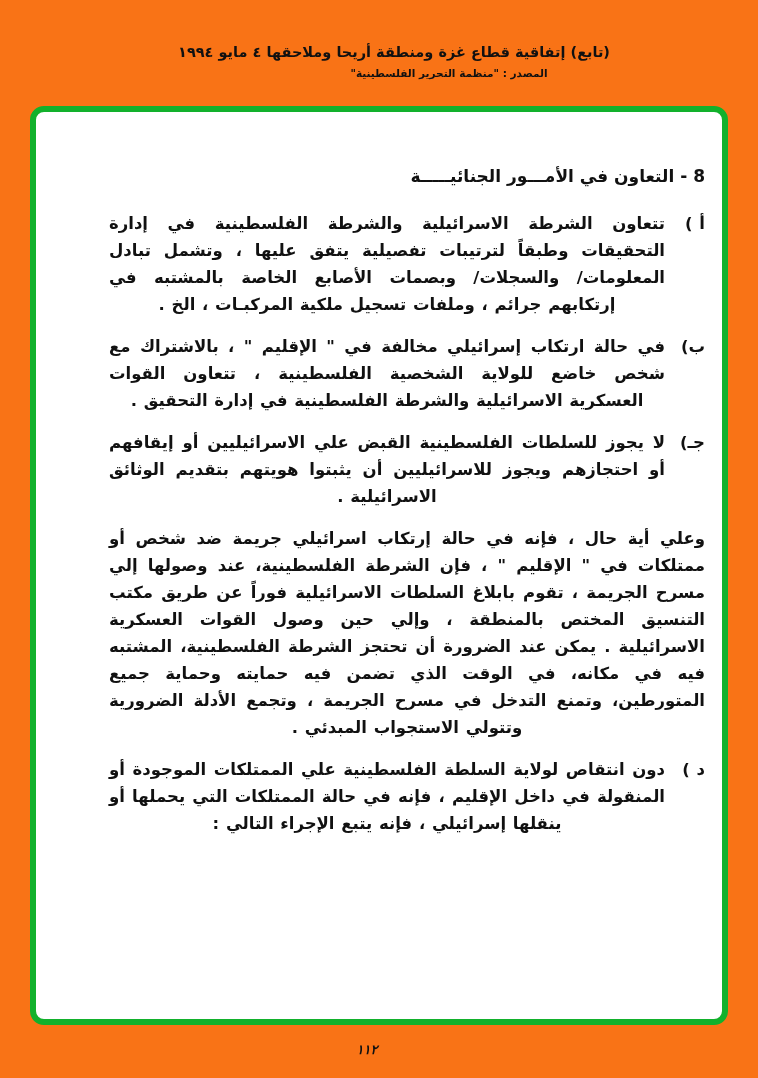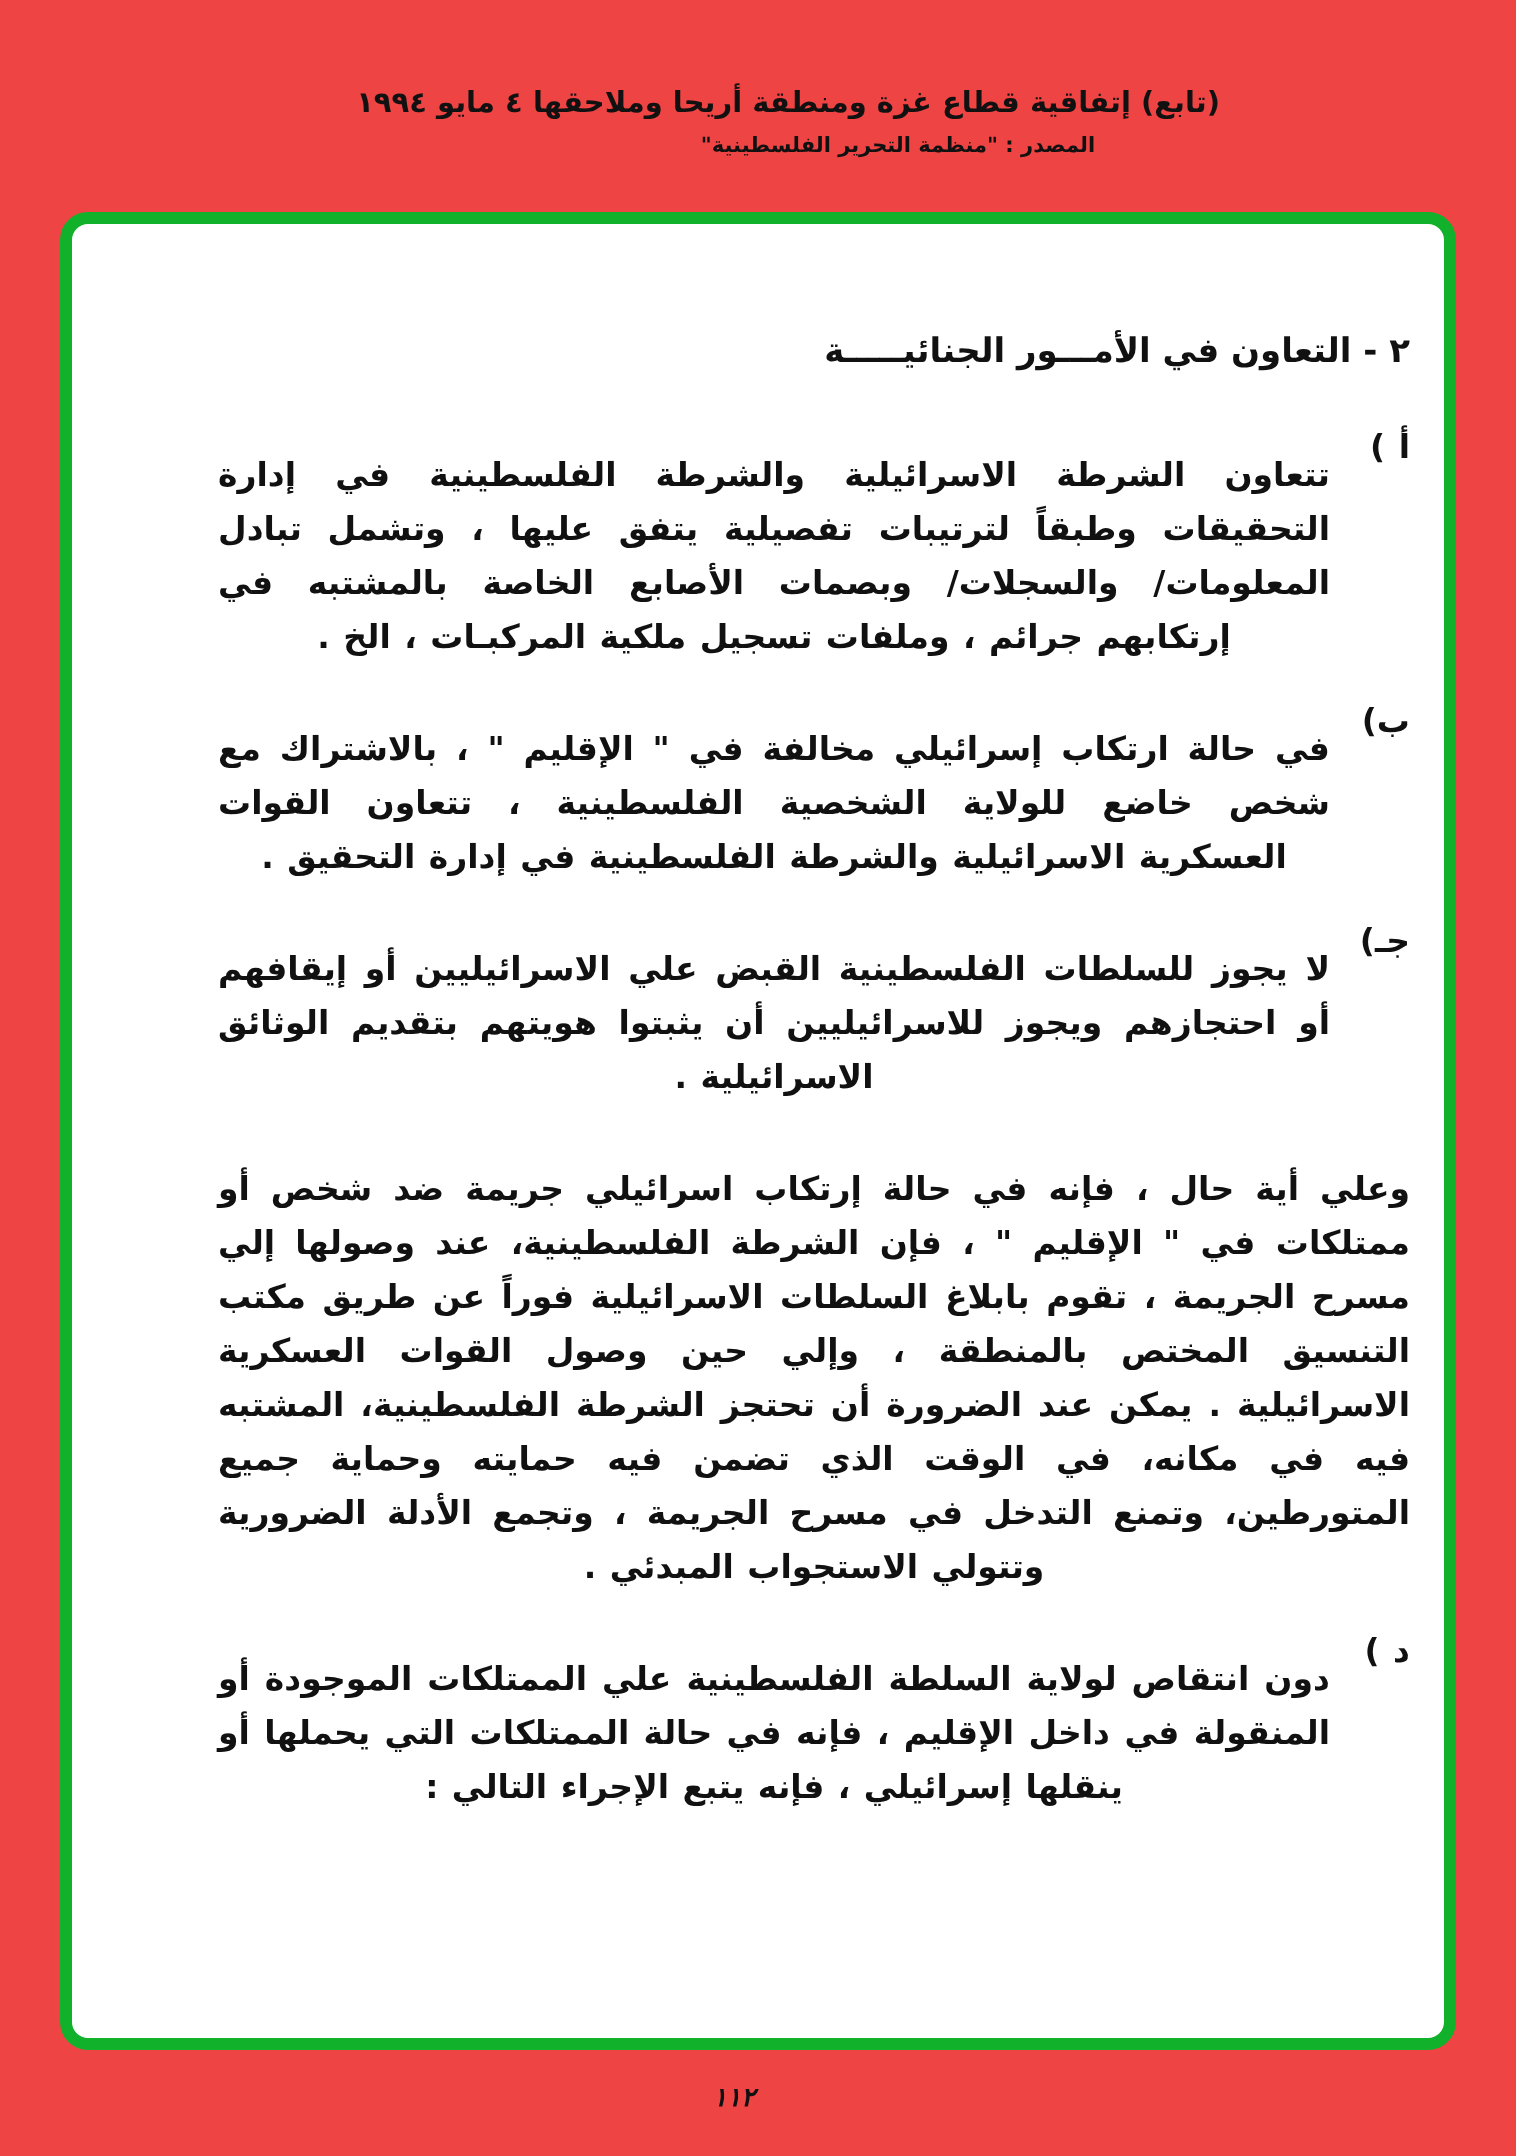--- a/index.html
+++ b/index.html
@@ -4,21 +4,21 @@
 <style>
   html, body {
     margin: 0;
     padding: 0;
     background: #ffffff;
   }
   .page {
     position: relative;
     width: 758px;
     height: 1078px;
-    background: #ef4444;
+    background: #f97316;
     font-family: "DejaVu Sans", sans-serif;
     color: #111111;
     overflow: hidden;
   }
   
   .header {
     position: absolute;
     top: 44px;
     right: 148px;
     width: 390px;
@@ -75,21 +75,20 @@
     word-spacing: 1px;
   }
   .para-label {
     flex: 0 0 32px;
     white-space: nowrap;
   }
   .para-body {
     flex: 1;
     text-align: justify;
     text-align-last: center;
-    margin-top: 14px;
   }
   .para.no-label .para-body {
     text-align: justify;
     text-align-last: center;
   }
   
   .footer {
     position: absolute;
     top: 1042px;
     left: 0;
@@ -108,21 +107,21 @@
 
   <div class="header">
     <div class="header-title">(تابع) إتفاقية قطاع غزة ومنطقة أريحا وملاحقها ٤ مايو ١٩٩٤</div>
     <div class="header-source">المصدر :  "منظمة التحرير الفلسطينية"</div>
   </div>
 
   <div class="green-box" style="border-color: rgb(18, 177, 44);"></div>
 
   <div class="content">
 
-    <div class="section-title">٢ - التعاون في الأمـــور الجنائيـــــة</div>
+    <div class="section-title">8 - التعاون في الأمـــور الجنائيـــــة</div>
 
     <div class="para">
       <span class="para-label">أ )</span>
       <span class="para-body">تتعاون الشرطة الاسرائيلية والشرطة الفلسطينية في إدارة التحقيقات وطبقاً لترتيبات تفصيلية يتفق عليها ، وتشمل تبادل المعلومات/ والسجلات/ وبصمات الأصابع الخاصة بالمشتبه في إرتكابهم جرائم ، وملفات تسجيل ملكية المركبـات ، الخ .</span>
     </div>
 
     <div class="para">
       <span class="para-label">ب)</span>
       <span class="para-body">في حالة ارتكاب إسرائيلي مخالفة في " الإقليم " ، بالاشتراك مع شخص خاضع للولاية الشخصية الفلسطينية ،  تتعاون القوات العسكرية الاسرائيلية والشرطة الفلسطينية في إدارة التحقيق .</span>
     </div>

